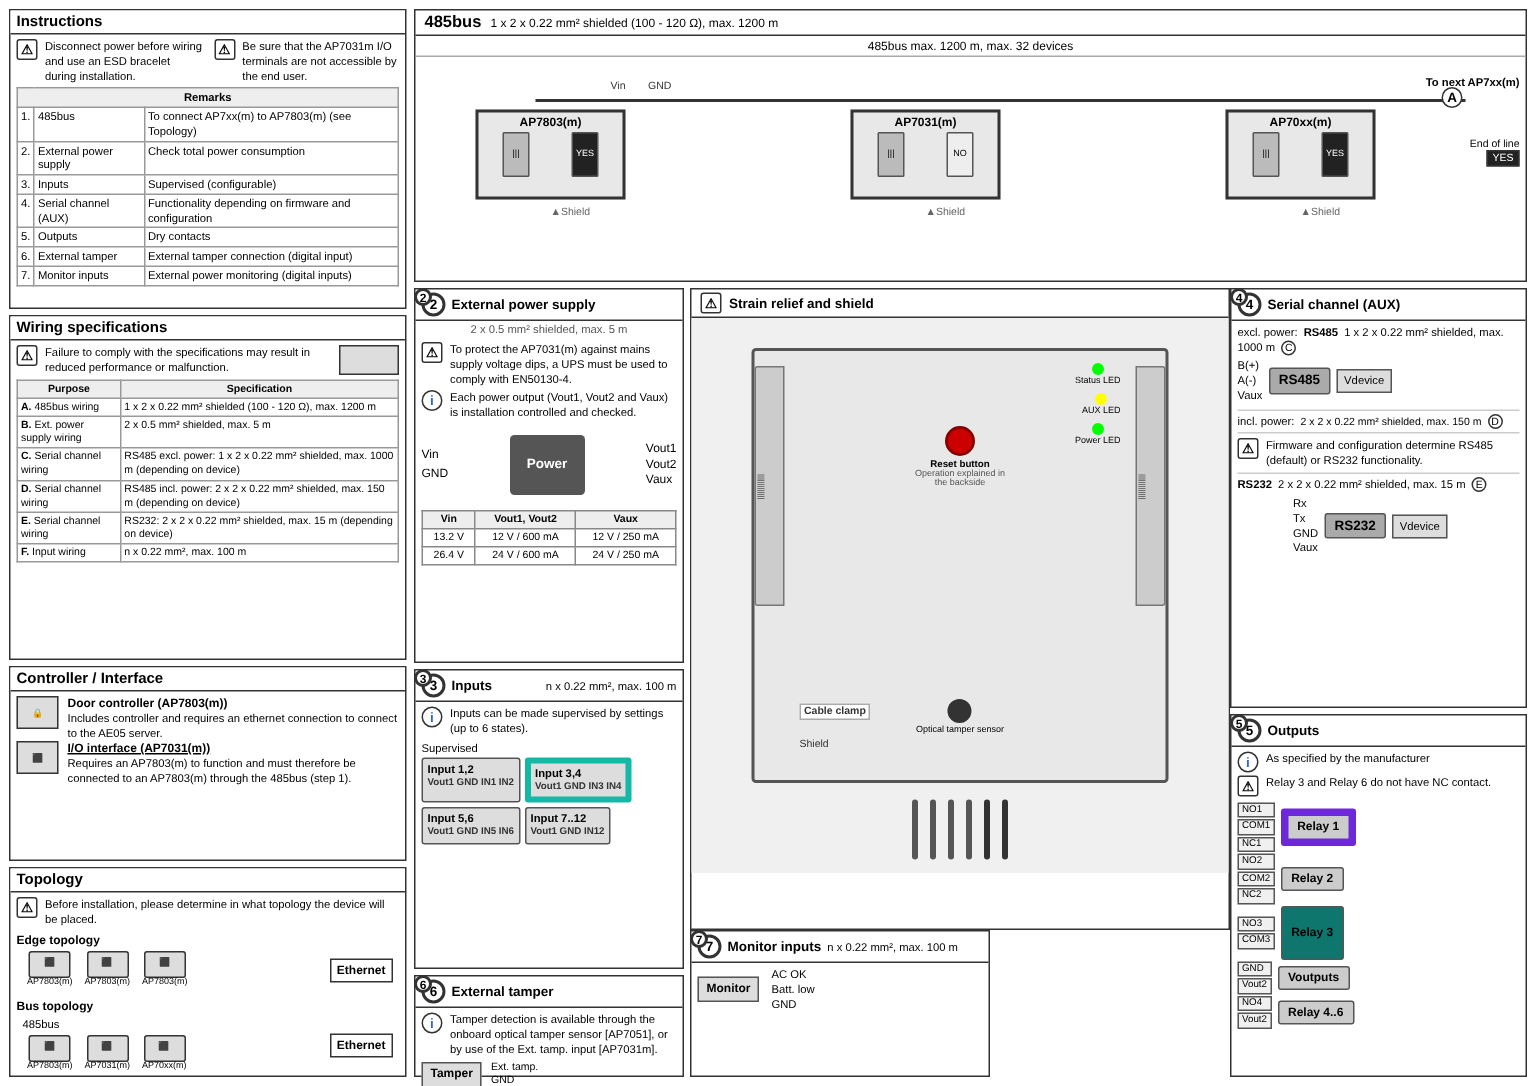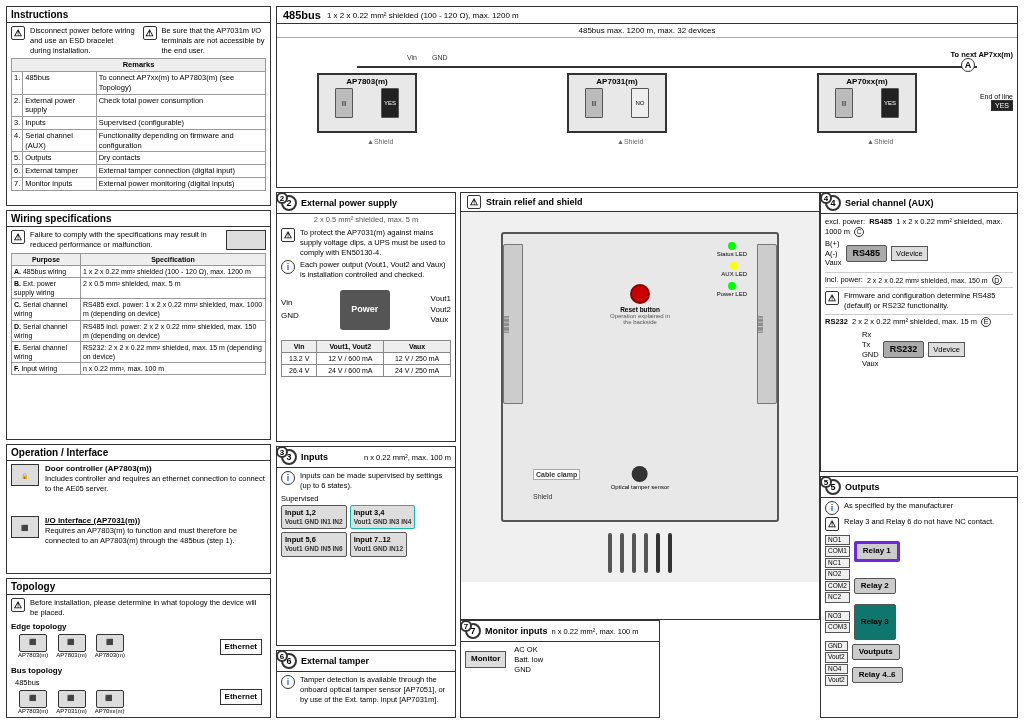--- a/index.html
+++ b/index.html
@@ -362,23 +362,23 @@
         <tr>
           <td><b>F.</b> Input wiring</td>
           <td>n x 0.22 mm², max. 100 m</td>
         </tr>
       </tbody>
         </table>
     </div>
   </div>
 
   <div class="section-box controller">
-    <div class="section-title">Operation / Interface</div>
+    <div class="section-title">Controller / Interface</div>
     <div class="section-content">
-      <div class="warn-row" style="margin-bottom:22px;">
+      <div class="warn-row" style="margin-bottom:0;">
         <div style="width:28px; height:22px; border:1px solid #333; background:#ddd; flex-shrink:0; margin-right:3px; font-size:6px; text-align:center; line-height:22px;">🔒</div>
         <div>
           <div style="font-weight:bold; font-size:8px;">Door controller (AP7803(m))</div>
           <div style="font-size:7.5px;">Includes controller and requires an ethernet connection to connect to the AE05 server.</div>
         </div>
       </div>
       <div class="warn-row">
         <div style="width:28px; height:22px; border:1px solid #333; background:#ddd; flex-shrink:0; margin-right:3px; font-size:6px; text-align:center; line-height:22px;">⬛</div>
         <div>
           <div style="font-weight:bold; font-size:8px;text-decoration:underline;">I/O interface (AP7031(m))</div>
@@ -508,21 +508,21 @@
         <span style="font-size:7.5px;">Inputs can be made supervised by settings (up to 6 states).</span>
       </div>
 
       <div style="font-size:7.5px; margin-bottom:2px;">Supervised</div>
 
       <div style="display:flex; flex-wrap:wrap; gap:3px;">
         <div style="border:1px solid #555; padding:2px 3px; background:#ddd; border-radius:2px; font-size:7.5px; font-weight:bold;">
           <div>Input 1,2</div>
           <div style="font-size:6.5px; color:#333;">Vout1 GND IN1 IN2</div>
         </div>
-        <div style="border:1px solid #14b8a6; padding:2px 3px; background:#ddd; border-radius:2px; font-size:7.5px; font-weight:bold;">
+        <div style="border:4px solid #14b8a6; padding:2px 3px; background:#ddd; border-radius:2px; font-size:7.5px; font-weight:bold;">
           <div>Input 3,4</div>
           <div style="font-size:6.5px; color:#333;">Vout1 GND IN3 IN4</div>
         </div>
         <div style="border:1px solid #555; padding:2px 3px; background:#ddd; border-radius:2px; font-size:7.5px; font-weight:bold;">
           <div>Input 5,6</div>
           <div style="font-size:6.5px; color:#333;">Vout1 GND IN5 IN6</div>
         </div>
         <div style="border:1px solid #555; padding:2px 3px; background:#ddd; border-radius:2px; font-size:7.5px; font-weight:bold;">
           <div>Input 7..12</div>
           <div style="font-size:6.5px; color:#333;">Vout1 GND IN12</div>
@@ -533,20 +533,27 @@
 
   <div class="section-box ext-tamper">
     <div style="display:flex; align-items:center; padding:2px 4px; border-bottom:1px solid #333;">
       <span class="badge-circle" style="margin-right:4px;">6</span>
       <span style="font-weight:bold; font-size:9px;">External tamper</span>
     </div>
     <div class="section-content" style="font-size:7.5px;">
       <div class="warn-row" style="margin-bottom:2px;">
         <span class="info-icon">i</span>
         <span>Tamper detection is available through the onboard optical tamper sensor [AP7051], or by use of the Ext. tamp. input [AP7031m].</span>
+      </div>
+      <div style="display:flex; align-items:center; gap:6px; margin-top:3px;">
+        <div style="border:1px solid #555; padding:2px 5px; background:#ddd; font-weight:bold; font-size:8px;">Tamper</div>
+        <div style="font-size:7px;">
+          <div>Ext. tamp.</div>
+          <div>GND</div>
+        </div>
       </div>
     </div>
   </div>
 
   <div style="position:absolute; left:460px; top:192px; width:360px; height:428px; border:1px solid #333;">
 
     <div style="display:flex; align-items:center; padding:2px 6px; border-bottom:1px solid #333;">
       <span class="warn-icon">⚠</span>
       <span style="font-weight:bold; font-size:9px; margin-left:3px;">Strain relief and shield</span>
     </div>
@@ -692,21 +699,21 @@
         <span class="warn-icon">⚠</span>
         <span style="font-size:7.5px;">Relay 3 and Relay 6 do not have NC contact.</span>
       </div>
 
       <div class="relay-row">
         <div style="display:flex; flex-direction:column; gap:1px; margin-right:4px;">
           <div style="border:1px solid #555; padding:0 2px; font-size:6.5px; background:#f0f0f0;">NO1</div>
           <div style="border:1px solid #555; padding:0 2px; font-size:6.5px; background:#f0f0f0;">COM1</div>
           <div style="border:1px solid #555; padding:0 2px; font-size:6.5px; background:#f0f0f0;">NC1</div>
         </div>
-        <div style="border:3px solid #6d28d9; padding:2px 6px; background:#ccc; font-size:8px; font-weight:bold; border-radius:2px;">Relay 1</div>
+        <div style="border:5px solid #6d28d9; padding:2px 6px; background:#ccc; font-size:8px; font-weight:bold; border-radius:2px;">Relay 1</div>
       </div>
 
       <div class="relay-row">
         <div style="display:flex; flex-direction:column; gap:1px; margin-right:4px;">
           <div style="border:1px solid #555; padding:0 2px; font-size:6.5px; background:#f0f0f0;">NO2</div>
           <div style="border:1px solid #555; padding:0 2px; font-size:6.5px; background:#f0f0f0;">COM2</div>
           <div style="border:1px solid #555; padding:0 2px; font-size:6.5px; background:#f0f0f0;">NC2</div>
         </div>
         <div style="border:1px solid #555; padding:2px 6px; background:#ccc; font-size:8px; font-weight:bold; border-radius:2px;">Relay 2</div>
       </div>

